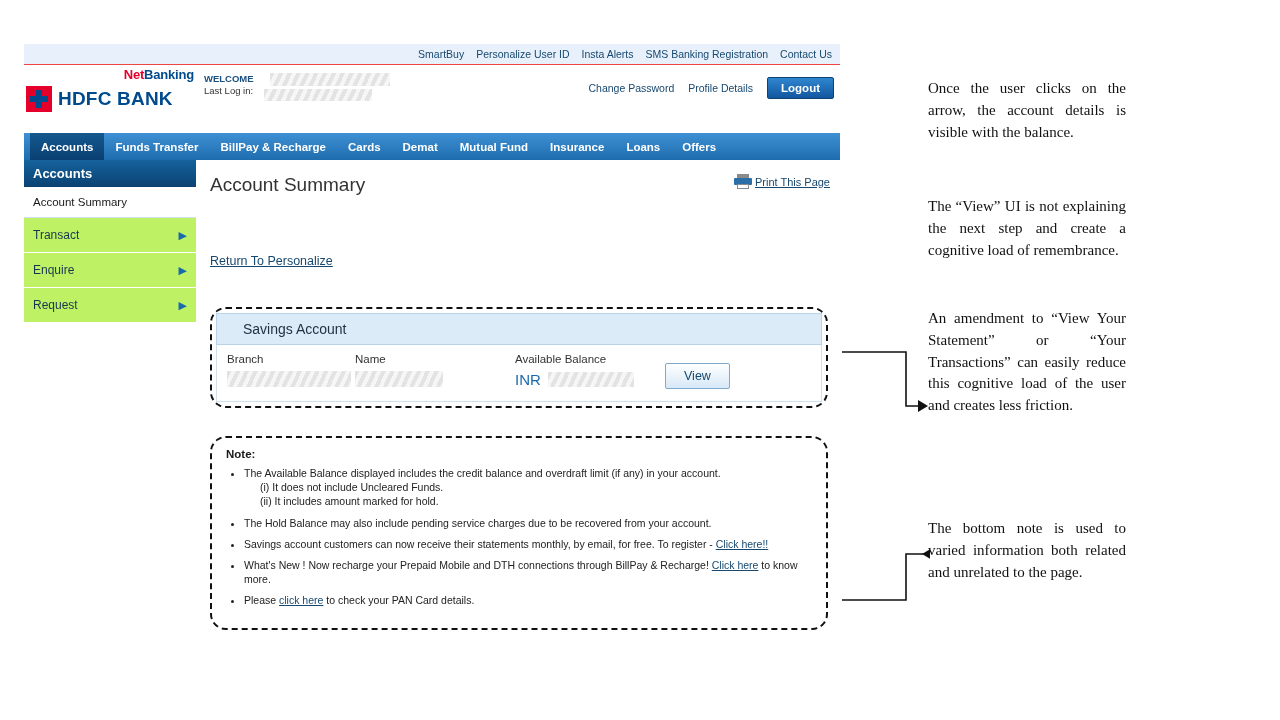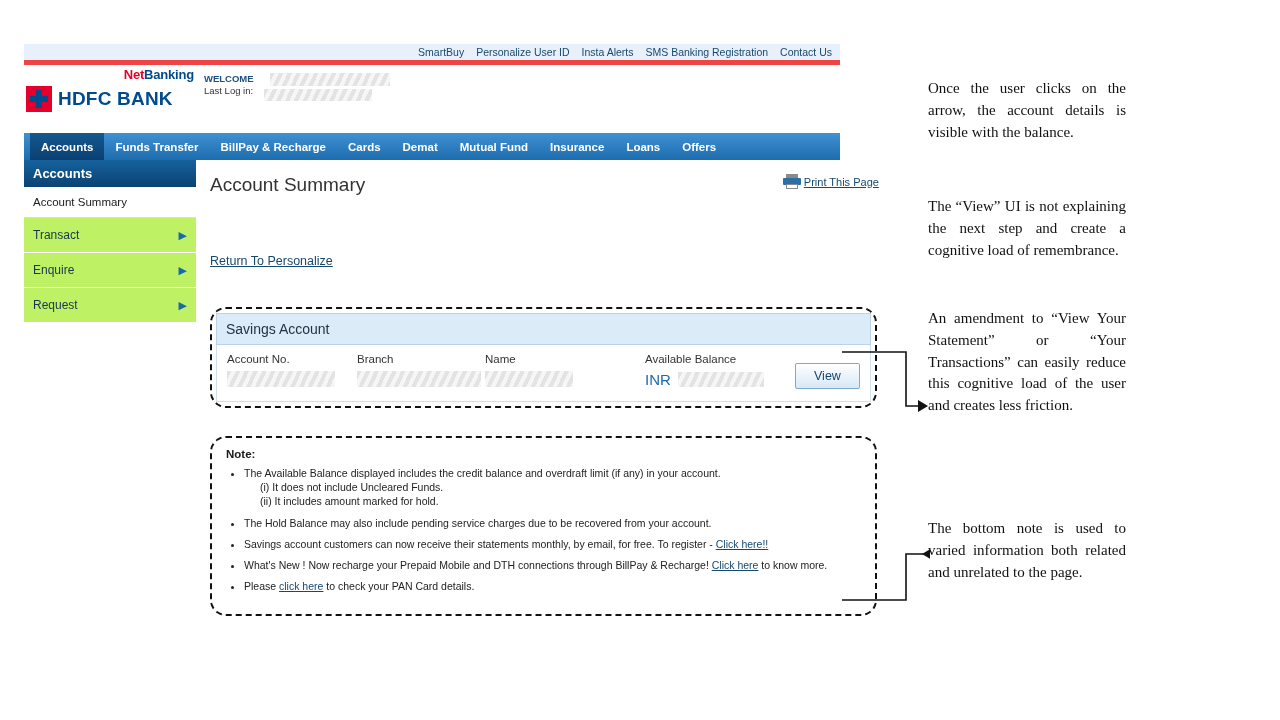--- a/index.html
+++ b/index.html
@@ -24,21 +24,21 @@
   .utility-bar {
     height: 21px;
     background: #e8f1fb;
     display: flex;
     align-items: center;
     justify-content: flex-end;
     padding-right: 8px;
     gap: 12px;
     font-size: 10.5px;
     color: #1a4f8a;
-    border-bottom: 5px solid #ef4444;
+    border-bottom: 1px solid #ef4444;
   }
   .utility-bar a { color: #17486f; text-decoration: none; white-space: nowrap; }
 
   
   .header {
     position: relative;
     height: 68px;
     background: #ffffff;
     border-bottom: 0;
     display: flex;
@@ -219,21 +219,21 @@
     border: 2px dashed #111111;
     border-radius: 16px;
     margin-top: 38px;
     padding: 4px;
     background: #ffffff;
   }
   .acct-header {
     background: #dcebf8;
     border: 1px solid #b8d3ea;
     display: flex; align-items: center; justify-content: space-between;
-    padding: 7px 9px;
+    padding: 7px 26px;
     font-size: 14px;
     color: #234;
   }
   .acct-header .right { display: flex; align-items: center; gap: 6px; }
   .bal-redact { width: 72px; height: 15px; }
   .caret { color: #1a69ad; font-size: 13px; cursor: pointer; }
   .acct-table {
     border: 1px solid #cfe0ef;
     border-top: 0;
     padding: 8px 10px 12px 10px;
@@ -324,20 +324,25 @@
           <span class="mark"></span>
           <span class="word">HDFC BANK</span>
         </div>
       </div>
       <div class="welcome-zone">
         <div class="welcome-label">WELCOME</div>
         <div class="lastlogin-label">Last Log in:</div>
         <span class="redact welcome-redact" style="position:absolute; left:68px; top:8px;"></span>
         <span class="redact" style="position:absolute; left:68px; top:24px; width:108px; height:12px;"></span>
 
+        <div class="header-links">
+          <a>Change Password</a>
+          <a>Profile Details</a>
+          <button class="logout-btn">Logout</button>
+        </div>
       </div>
     </div>
 
     <div class="navbar">
       <div class="nav-item active">Accounts</div>
       <div class="nav-item">Funds Transfer</div>
       <div class="nav-item">BillPay &amp; Recharge</div>
       <div class="nav-item">Cards</div>
       <div class="nav-item">Demat</div>
       <div class="nav-item">Mutual Fund</div>
@@ -378,24 +383,20 @@
         </div>
 
         <a class="return-link">Return To Personalize</a>
 
         
         <div class="dashed-box">
           <div class="acct-header">
             <span>Savings Account</span>
           </div>
           <div class="acct-table">
-            <div class="col c1">
-              <div class="hdr">Account No.</div>
-              <span class="redact val-redact"></span>
-            </div>
             <div class="col c2">
               <div class="hdr">Branch</div>
               <span class="redact val-redact" style="width:124px;"></span>
             </div>
             <div class="col c3">
               <div class="hdr">Name</div>
               <span class="redact val-redact" style="width:88px;"></span>
             </div>
             <div class="col c4">
               <div class="hdr">Available Balance</div>

